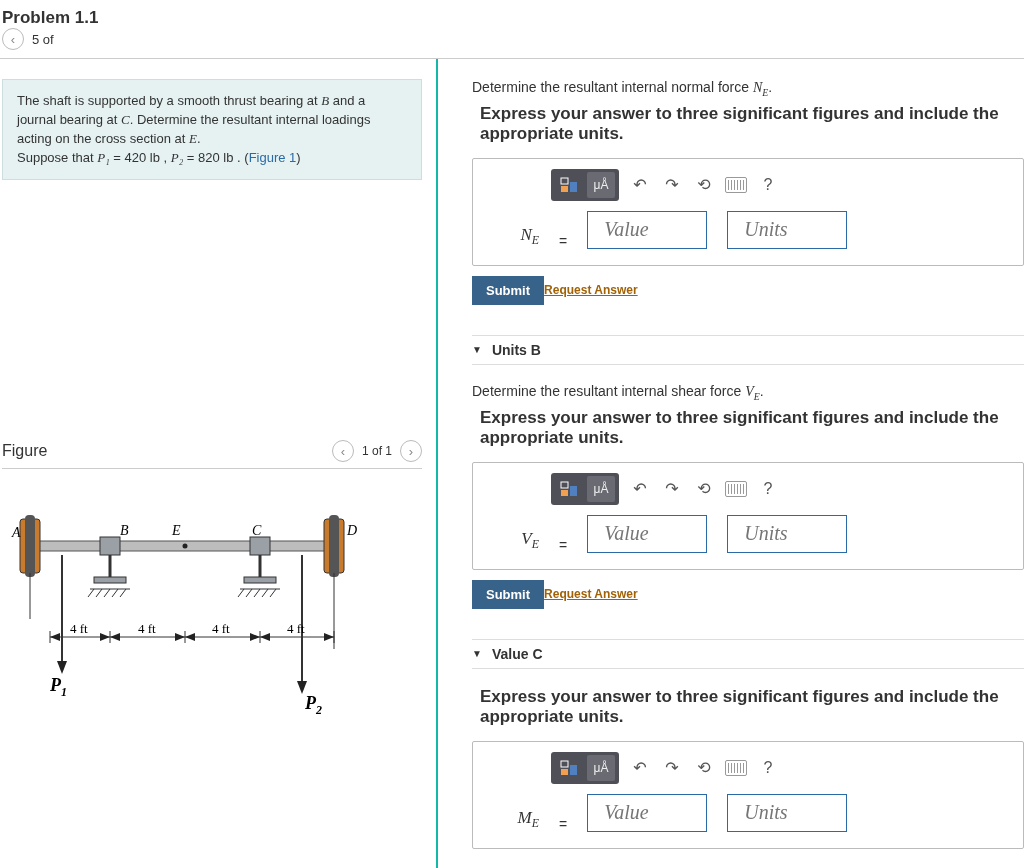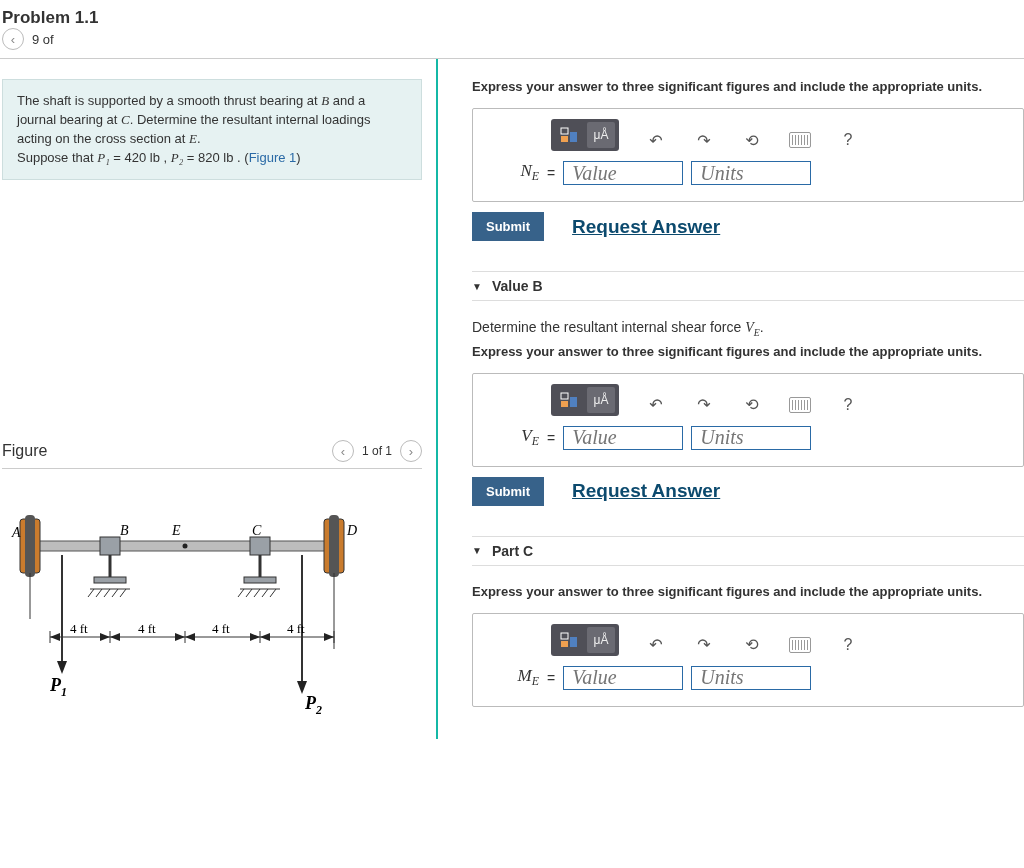--- a/index.html
+++ b/index.html
@@ -13,54 +13,54 @@
 .main { display: flex; }
 .left-col { width: 454px; border-right: 2px solid #14b8a6; padding: 20px 14px 20px 2px; }
 .right-col { flex: 1; padding: 20px 0 20px 34px; }
 .problem-box { background: #e6f2f2; border: 1px solid #cddede; padding: 12px 14px; font-size: 13px; line-height: 1.45; }
 .figure-header { display: flex; align-items: center; justify-content: space-between; margin-top: 260px; padding-bottom: 6px; }
 .figure-title { font-size: 16px; font-weight: normal; }
 .fig-pager { display: flex; align-items: center; gap: 8px; font-size: 12px; }
 .fig-divider { height:1px; background:#ccc; margin-bottom: 30px; }
 .figure-area { width: 360px; height: 220px; position: relative; }
 .part-prompt { font-size: 14px; margin-bottom: 6px; }
-.part-inst { font-size: 13px; font-weight: bold; margin-bottom: 14px; }
+.part-inst { font-size: 17px; font-weight: bold; margin-bottom: 14px; margin-left: 8px; }
 .answer-box { border: 1px solid #bbb; border-radius: 2px; padding: 10px 14px 16px 14px; margin-bottom: 10px; width: 552px; }
-.toolbar { display: flex; align-items: flex-end; gap: 26px; margin-left: 64px; margin-bottom: 10px; }
+.toolbar { display: flex; align-items: center; gap: 10px; margin-left: 64px; margin-bottom: 10px; }
 .tool-group { background: #4f4f57; border-radius: 3px; display: flex; align-items: center; padding: 3px 4px; gap: 4px; }
 .tool-btn { width: 28px; height: 26px; display: flex; align-items: center; justify-content: center; cursor: pointer; color: #eee; font-size: 12px; }
 .tool-plain { width: 22px; height: 22px; display:flex; align-items:center; justify-content:center; cursor:pointer; color:#555; font-size:16px; }
 .tool-kb { border:1px solid #999; border-radius:2px; width:26px; height:16px; position:relative; }
 .tool-kb::after { content:""; position:absolute; inset:2px; background:repeating-linear-gradient(90deg,#999 0 1px,transparent 1px 3px); }
-.answer-line { display: flex; align-items: center; gap: 8px; }
+.answer-line { display: flex; align-items: flex-end; gap: 20px; }
 .var-label { font-style: italic; font-family: 'Times New Roman', serif; font-size: 17px; width: 52px; text-align: right; }
 .eq { font-size: 14px; }
-.value-input, .units-input { border: 1px solid #2a6aa6; height: 24px; padding: 4px 8px; font-family: 'Times New Roman', serif; font-style: italic; font-size: 20px; color: #888; background:#fff; }
+.value-input, .units-input { border: 1px solid #2a6aa6; height: 38px; padding: 4px 16px; font-family: 'Times New Roman', serif; font-style: italic; font-size: 20px; color: #888; background:#fff; }
 .value-input { width: 120px; }
 .units-input { width: 120px; }
 .submit-row { display:flex; align-items:center; gap: 0; margin-bottom: 30px; }
 .submit-btn { background: #37628a; color: #fff; border: none; padding: 7px 14px; font-size: 13px; font-weight: bold; cursor: pointer; }
-.request-link { color: #0c4a6e; font-size: 19px; font-weight: bold; text-decoration: underline; cursor: pointer; padding-left: 28px; }
+.request-link { color: #a16207; font-size: 12px; font-weight: bold; text-decoration: underline; cursor: pointer; }
 .part-header { display:flex; align-items:center; gap: 10px; padding: 6px 0 6px 0; border-top:1px solid #ddd; border-bottom:1px solid #ddd; margin-bottom: 18px; cursor:pointer; }
 .part-header .caret { font-size: 10px; }
 .part-header .pt { font-weight: bold; font-size: 14px; }
 .serif-i { font-family:'Times New Roman',serif; font-style:italic; }
 .sub { font-size: 0.7em; vertical-align: sub; font-style: italic; }
 .figlink { color:#2a6aa6; cursor:pointer; }
 svg text { font-family: 'Times New Roman', serif; }
 </style>
 </head>
 <body>
 
 <div class="container">
   <div class="header-row">
     <div class="prob-title">Problem 1.1</div>
     <div class="pager-top">
       <div class="circle-btn">‹</div>
-      <span>9 of</span>
+      <span>5 of</span>
     </div>
   </div>
   <div class="divider"></div>
 
   <div class="main">
 
     <div class="left-col">
       <div class="problem-box">
         <span>The shaft is supported by a smooth thrust bearing at </span><span class="serif-i">B</span><span> and a journal bearing at </span><span class="serif-i">C</span><span>. Determine the resultant internal loadings acting on the cross section at </span><span class="serif-i">E</span><span>.</span><br>
         <span>Suppose that </span><span class="serif-i">P₁</span><span> = 420 lb , </span><span class="serif-i">P₂</span><span> = 820 lb . (</span><span class="figlink">Figure 1</span><span>)</span>
@@ -154,20 +154,23 @@
           <text x="210" y="134" font-size="13">4 ft</text>
           <text x="285" y="134" font-size="13">4 ft</text>
           <text x="48" y="192" font-size="18" font-weight="bold" font-style="italic"><tspan>P</tspan><tspan font-size="12" dy="5">1</tspan></text>
           <text x="303" y="210" font-size="18" font-weight="bold" font-style="italic"><tspan>P</tspan><tspan font-size="12" dy="5">2</tspan></text>
         </svg>
       </div>
     </div>
 
     <div class="right-col">
 
+      <div class="part-prompt">
+        <span>Determine the resultant internal normal force </span><span class="serif-i"><span>N</span><span class="sub">E</span></span><span>.</span>
+      </div>
       <div class="part-inst">Express your answer to three significant figures and include the appropriate units.</div>
       <div class="answer-box">
         <div class="toolbar">
           <div class="tool-group">
             <div class="tool-btn">
                 <svg width="18" height="16">
                   <rect x="1" y="1" width="7" height="6" fill="none" stroke="#fff"></rect>
                   <rect x="1" y="9" width="7" height="6" fill="#f0a050"></rect>
                   <rect x="10" y="5" width="7" height="10" fill="#5080c0"></rect>
                 </svg>
@@ -189,21 +192,21 @@
           <input class="units-input" placeholder="Units" style="">
         </div>
       </div>
       <div class="submit-row">
         <button class="submit-btn">Submit</button>
         <span class="request-link">Request Answer</span>
       </div>
 
       <div class="part-header">
         <span class="caret">▼</span>
-        <span class="pt">Value B</span>
+        <span class="pt">Units B</span>
       </div>
       <div class="part-prompt">
         <span>Determine the resultant internal shear force </span><span class="serif-i"><span>V</span><span class="sub">E</span></span><span>.</span>
       </div>
       <div class="part-inst">Express your answer to three significant figures and include the appropriate units.</div>
       <div class="answer-box">
         <div class="toolbar">
           <div class="tool-group">
             <div class="tool-btn">
                 <svg width="18" height="16">
@@ -229,21 +232,21 @@
           <input class="units-input" placeholder="Units" style="">
         </div>
       </div>
       <div class="submit-row">
         <button class="submit-btn">Submit</button>
         <span class="request-link">Request Answer</span>
       </div>
 
       <div class="part-header">
         <span class="caret">▼</span>
-        <span class="pt">Part C</span>
+        <span class="pt">Value C</span>
       </div>
       <div class="part-inst">Express your answer to three significant figures and include the appropriate units.</div>
       <div class="answer-box">
         <div class="toolbar">
           <div class="tool-group">
             <div class="tool-btn">
                 <svg width="18" height="16">
                   <rect x="1" y="1" width="7" height="6" fill="none" stroke="#fff"></rect>
                   <rect x="1" y="9" width="7" height="6" fill="#f0a050"></rect>
                   <rect x="10" y="5" width="7" height="10" fill="#5080c0"></rect>

